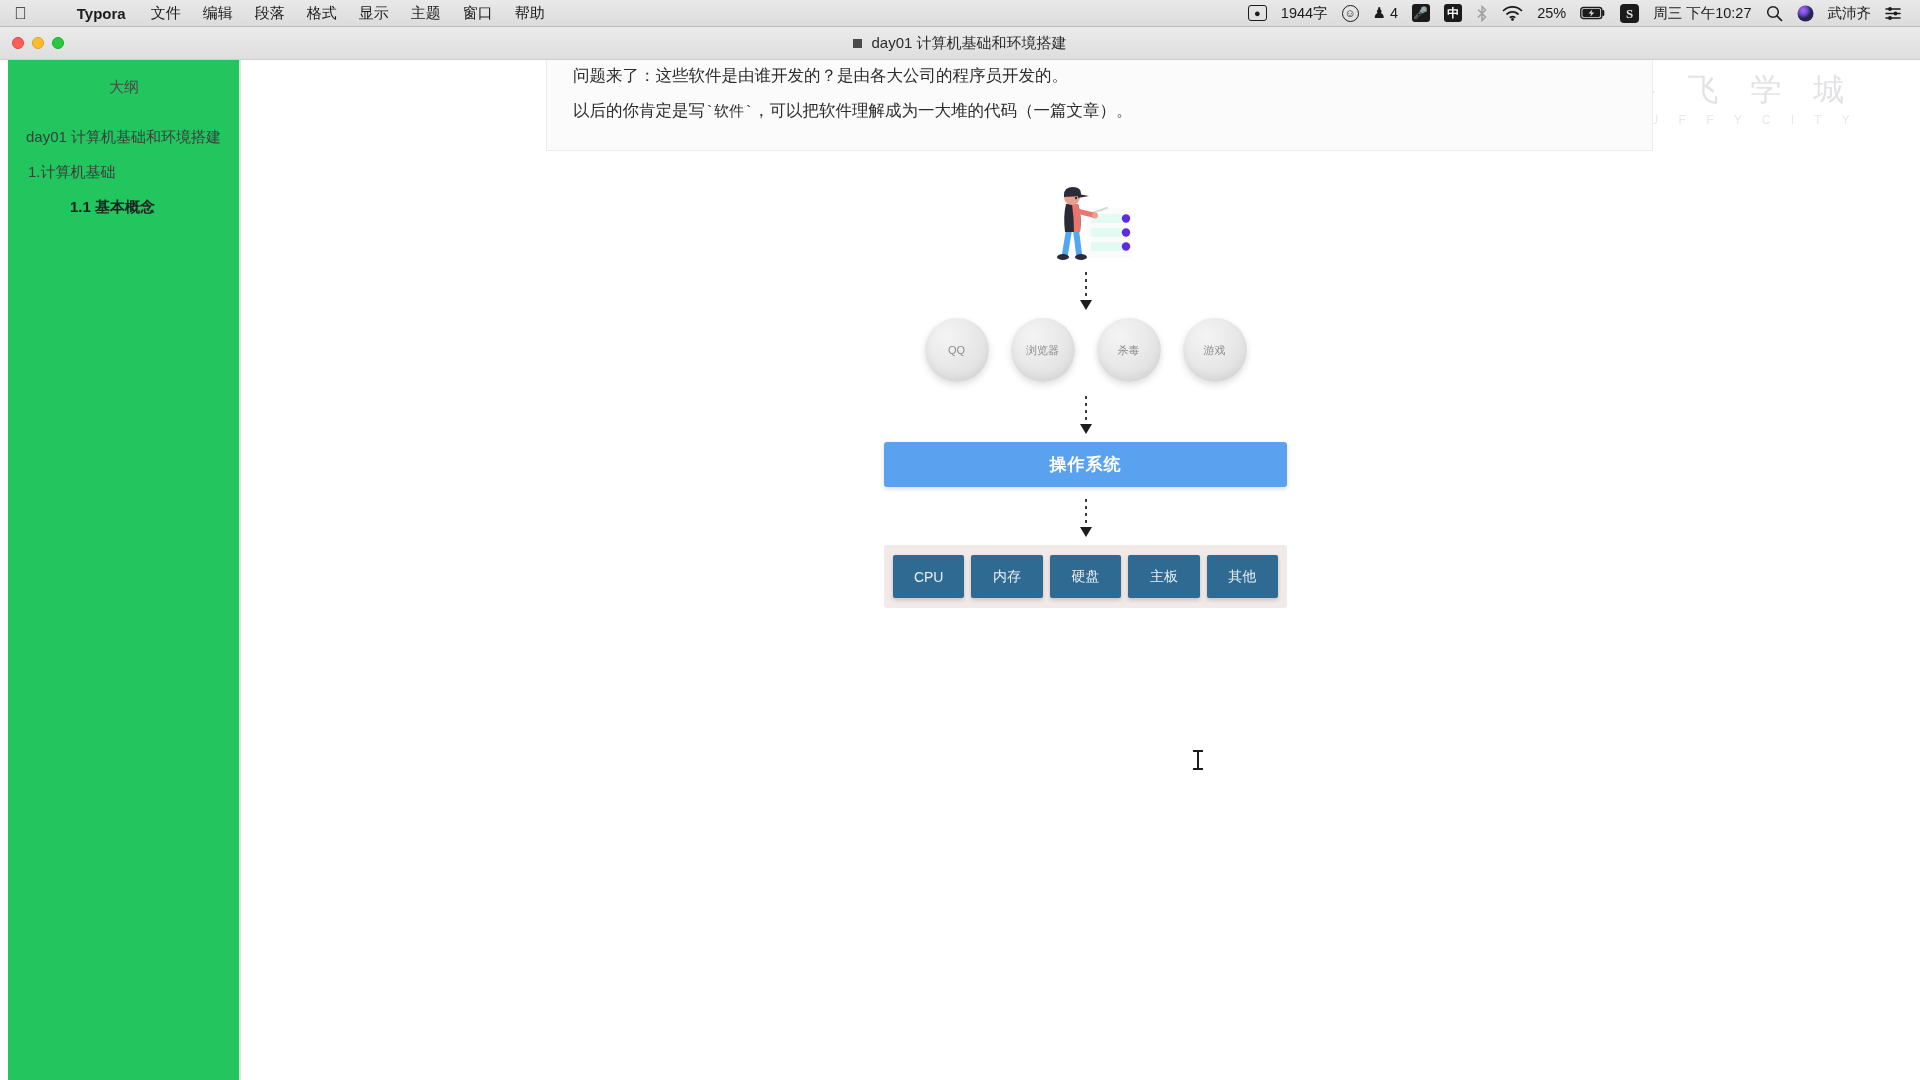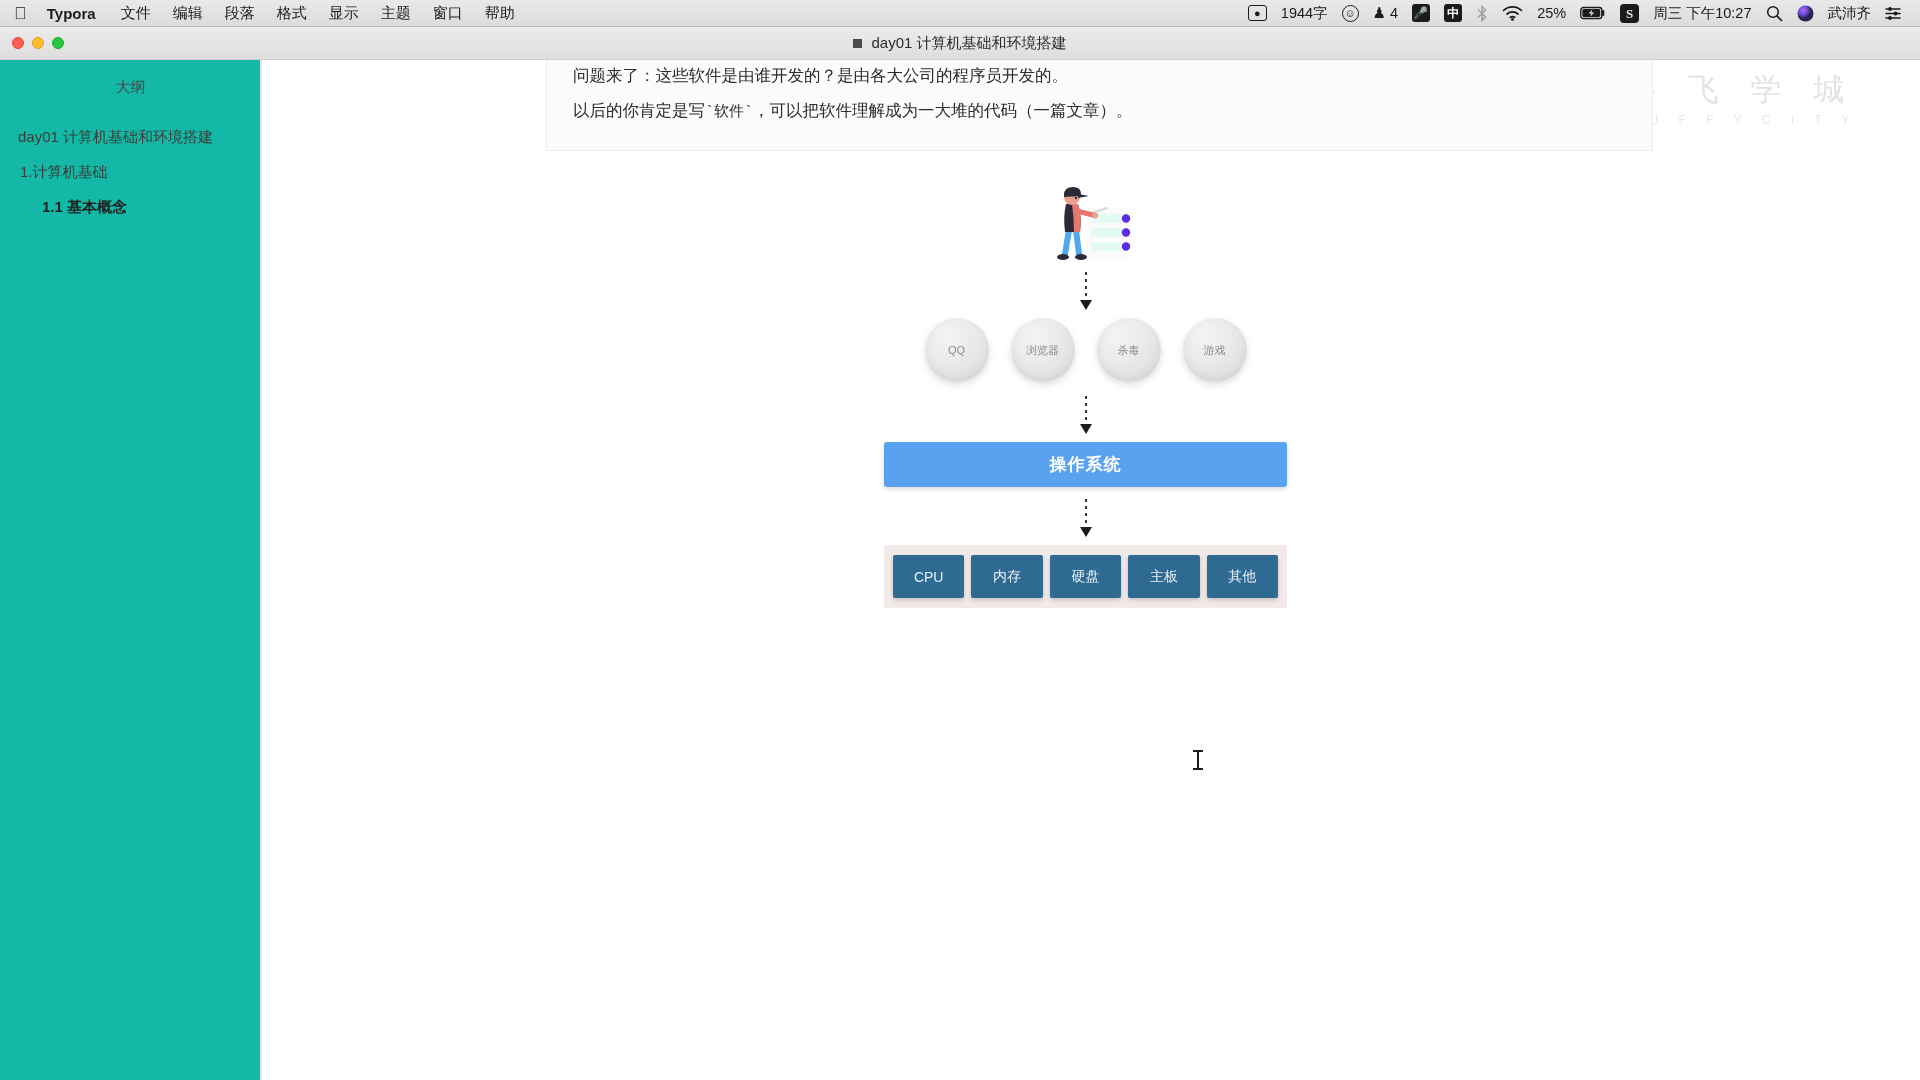--- a/index.html
+++ b/index.html
@@ -21,21 +21,21 @@
   }
   #menubar-left{ display:flex; align-items:center; height:100%; }
   .menu-apple{
     padding:0 14px 0 14px; font-size:17px; line-height:1; display:flex;
     align-items:center; height:100%;
   }
   .menu-item{
     padding:0 11px; height:100%; display:flex; align-items:center;
     white-space:nowrap;
   }
-  .menu-item.app-name{ font-weight:bold; padding-left:6px; padding-right:14px;}
+  .menu-item.app-name{ font-weight:bold; padding-left:6px; padding-right:14px;margin-left:30px;}
   #menubar-right{
     margin-left:auto; display:flex; align-items:center; height:100%;
     padding-right:12px; gap:0px;
   }
   .status-item{
     display:flex; align-items:center; justify-content:center;
     height:100%; padding:0 7px; white-space:nowrap; font-size:14.5px;
   }
   .status-item.dim{ opacity:.33; }
   .boxed-glyph{
@@ -84,36 +84,36 @@
     font-size:15px; color:#2b2b2b; display:flex; align-items:center; gap:8px;
     white-space:nowrap;
   }
   .title-dot{
     display:inline-block; width:9px; height:9px; background:#4a4a4a;
     margin-right:1px;
   }
 
   
   #sidebar{
-    position:absolute; top:33px; left:0; width:262px; height:1020px;
-    background:#14b8a6; border-right:1px solid #e2e2e2;
+    position:absolute; top:33px; left:8px; width:233px; height:1020px;
+    background:#22c55e; border-right:1px solid #e2e2e2;
     font-size:15px; color:#3c3c3c;
     z-index:30;
   }
   #sidebar-title{
     text-align:center; padding-top:18px; font-size:15px; color:#4a4a4a;
   }
   #outline-list{ margin-top:22px; }
   .outline-item{
     padding:7px 10px 7px 18px; cursor:default; white-space:nowrap;
     line-height:1.4;
   }
   .outline-item.lvl1{ padding-left:18px; }
   .outline-item.lvl2{ padding-left:20px; }
-  .outline-item.lvl3{ padding-left:42px; font-weight:bold; color:#1f1f1f; }
+  .outline-item.lvl3{ padding-left:62px; font-weight:bold; color:#1f1f1f; }
 
   
   #content{
     position:absolute; top:33px; left:251px; width:1669px; height:1020px;
     background:#ffffff; overflow:hidden;
   }
   #watermark{
     position:absolute; right:62px; top:14px;
     color:#e3e3e6; text-align:center; user-select:none;
     line-height:1;

